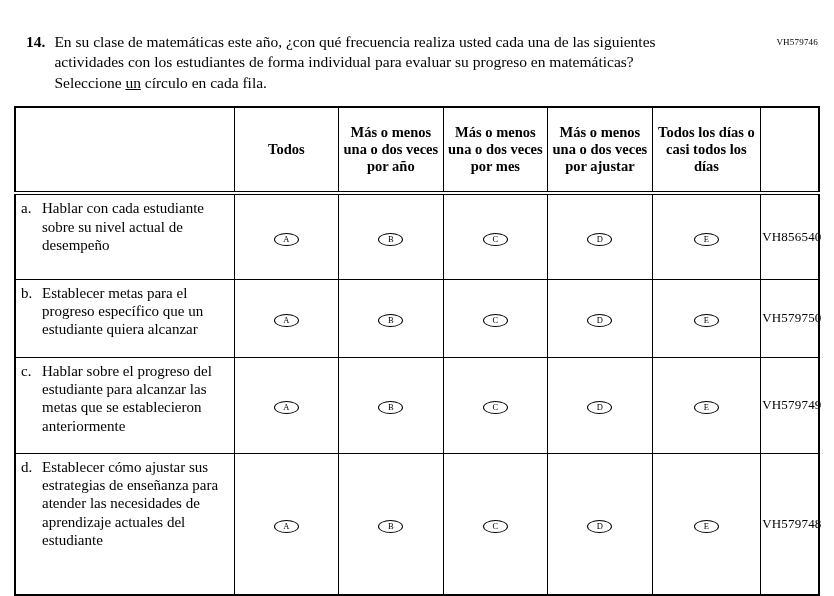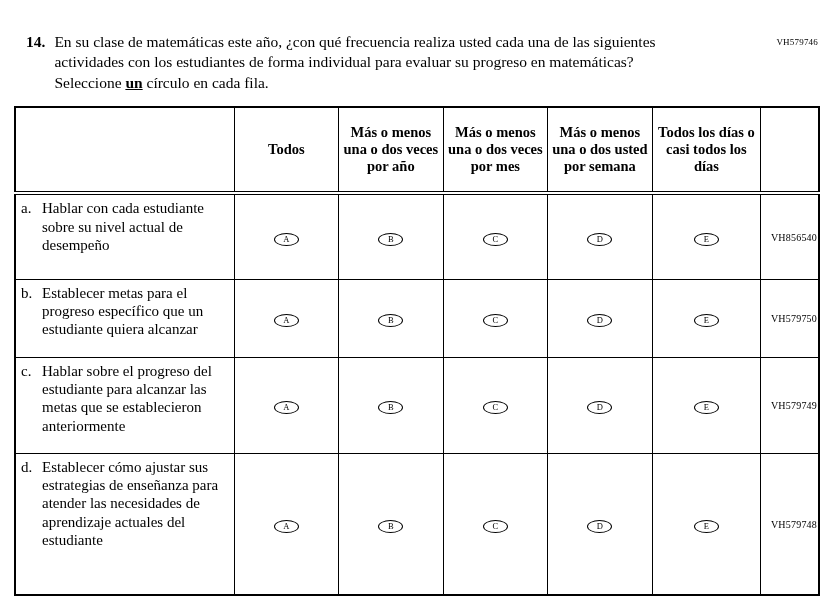--- a/index.html
+++ b/index.html
@@ -28,21 +28,21 @@
     font-size: 15.5px;
     line-height: 1.32;
     margin-right: 9px;
     flex: none;
   }
   .qtext {
     font-size: 15.5px;
     line-height: 1.32;
     max-width: 645px;
   }
-  .ul { text-decoration: underline; font-weight: bold; }
+  .ul { text-decoration: underline; }
 
   table.grid {
     border-collapse: collapse;
     table-layout: fixed;
     width: 806px;
     margin: 13px 14px 0 14px;
     border: 2px solid #000;
   }
   .grid th, .grid td {
     border: 1px solid #000;
@@ -79,21 +79,21 @@
     border: 1px solid #000;
     border-radius: 50%;
     cursor: pointer;
   }
   .bubble-letter {
     font-size: 8.5px;
     line-height: 1;
     transform: translateY(-0.5px);
   }
   td.code-cell {
-    font-size: 10px;
+    font-size: 13px;
     text-align: right;
     vertical-align: middle;
     padding: 0 1px;
     letter-spacing: 0.2px;
   }
   tr.row-a td { height: 86px; }
   tr.row-b td { height: 78px; }
   tr.row-c td { height: 96px; }
   tr.row-d td { height: 142px; }
 </style>
@@ -116,21 +116,21 @@
     <col style="width:104px">
     <col style="width:108px">
     <col style="width:58px">
   </colgroup>
   <thead>
     <tr>
       <th></th>
       <th>Todos</th>
       <th>Más o menos una o dos veces por año</th>
       <th>Más o menos una o dos veces por mes</th>
-      <th>Más o menos una o dos usted por semana</th>
+      <th>Más o menos una o dos veces por ajustar</th>
       <th>Todos los días o casi todos los días</th>
       <th></th>
     </tr>
   </thead>
   <tbody>
     <tr class="row-a">
       <td class="label-cell">
         <div class="label-wrap">
           <span class="row-letter">a.</span>
           <span class="row-text">Hablar con cada estudiante sobre su nivel actual de desempeño</span>

